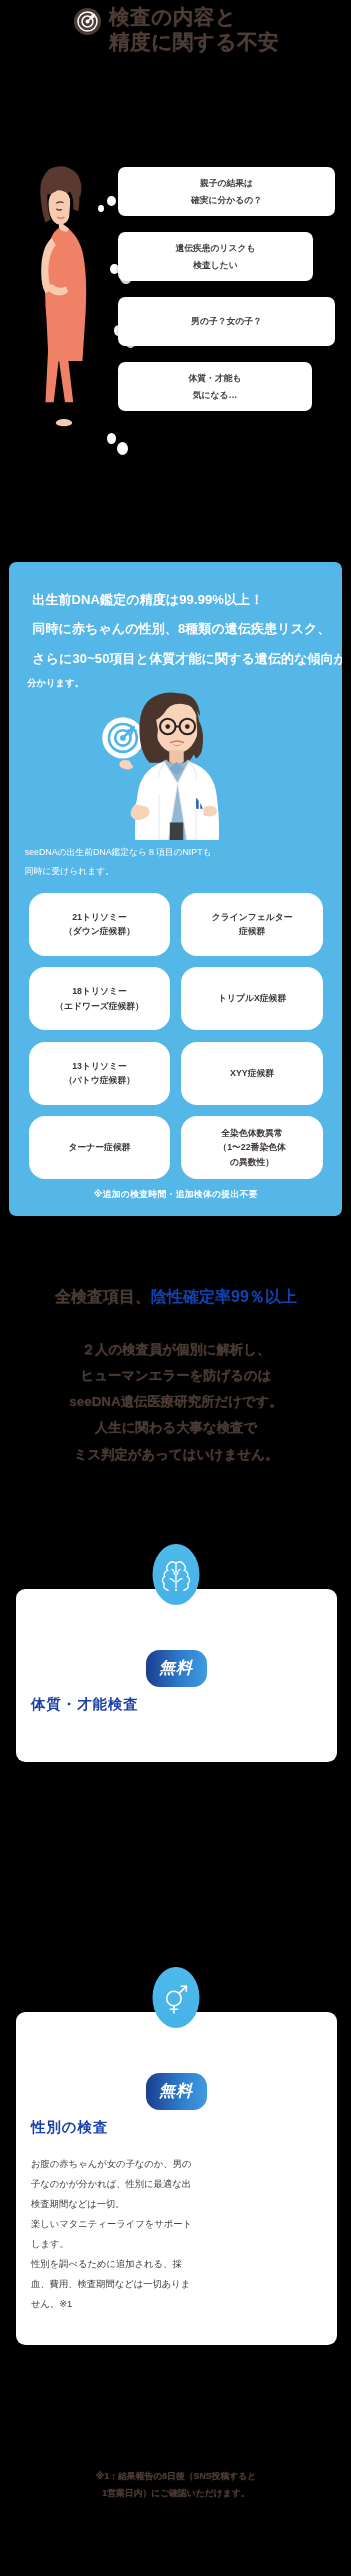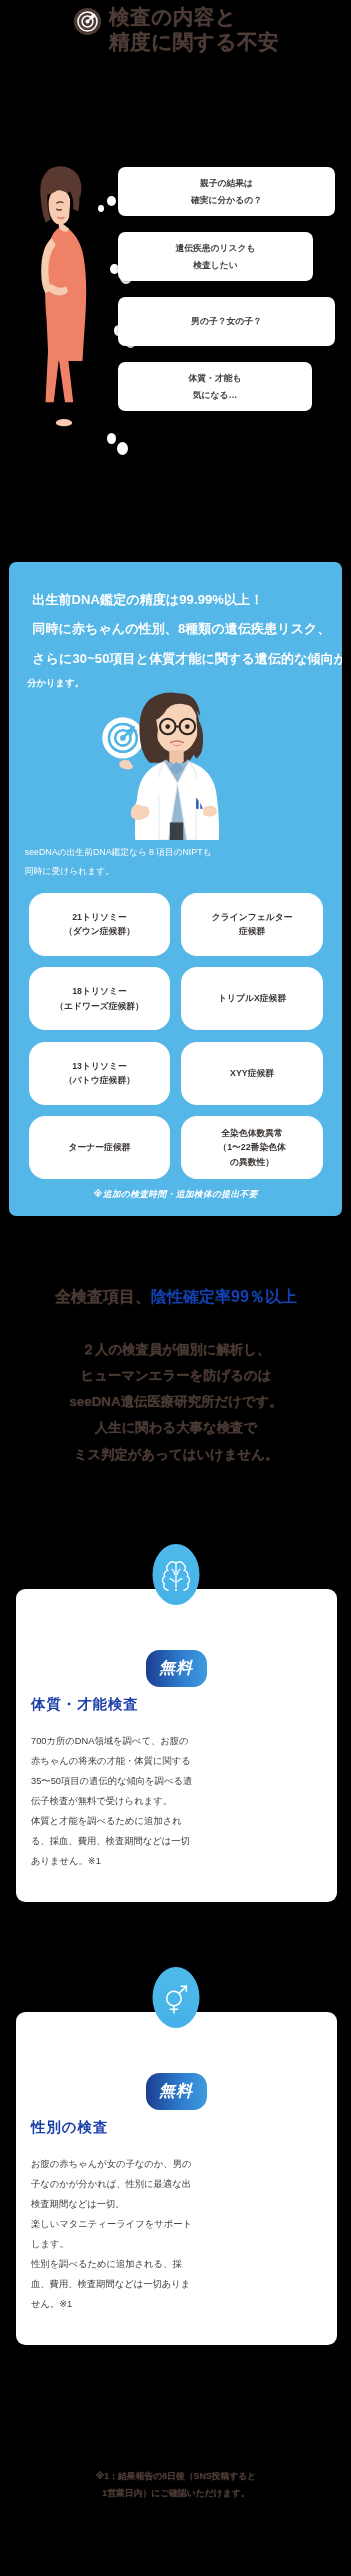--- a/index.html
+++ b/index.html
@@ -68,21 +68,21 @@
   }
   .cond-cell{
     background:#fff; border-radius:16px; min-height:63px;
     display:flex; flex-direction:column; align-items:center; justify-content:center;
     color:#3b3633; font-weight:bold; font-size:8.8px; line-height:1.65; text-align:center;
     padding:4.1px 3.1px;
   }
   .cond-cell span{ display:block; }
   .blue-note{
     text-align:center; color:#ffffff; font-weight:bold; font-size:8.8px;
-    padding-top:10.3px; letter-spacing:0.3px;font-style:italic;
+    padding-top:10.3px; letter-spacing:0.3px;
   }
 
   
   .dark-block{ position:absolute; left:0; top:1236px; width:352px; }
   .dark-head{
     text-align:center; font-size:16px; font-weight:bold; line-height:1.5;
     color:#4a3a34; text-shadow:0 0 1px #3c2e29; padding-top:49px;
   }
   .dark-head .accent{ color:#1342b4; text-shadow:none; }
   .dark-body{
@@ -317,29 +317,20 @@
         <path d="M28 10 q-8 -6 -14 1 q-7 7 -2 13 q-9 3 -6 12 q-8 6 -1 14 q-3 10 7 12 q3 8 12 5 q4 -1 4 -6" fill="none" stroke="#fff" stroke-width="2.6" stroke-linecap="round"></path>
         <path d="M28 10 q8 -6 14 1 q7 7 2 13 q9 3 6 12 q8 6 1 14 q3 10 -7 12 q-3 8 -12 5 q-4 -1 -4 -6" fill="none" stroke="#fff" stroke-width="2.6" stroke-linecap="round"></path>
         <path d="M20 22 q5 3 5 10" fill="none" stroke="#fff" stroke-width="2.2" stroke-linecap="round"></path>
         <path d="M36 22 q-5 3 -5 10" fill="none" stroke="#fff" stroke-width="2.2" stroke-linecap="round"></path>
         <path d="M16 40 q6 1 9 6" fill="none" stroke="#fff" stroke-width="2.2" stroke-linecap="round"></path>
         <path d="M40 40 q-6 1 -9 6" fill="none" stroke="#fff" stroke-width="2.2" stroke-linecap="round"></path>
       </svg>
     </div>
     <div class="free-pill">無料</div>
     <div class="card-title">体質・才能検査</div>
-    <div class="card-body">
-      <p>700カ所のDNA領域を調べて、お腹の</p>
-      <p>赤ちゃんの将来の才能・体質に関する</p>
-      <p>35〜50項目の遺伝的な傾向を調べる遺</p>
-      <p>伝子検査が無料で受けられます。</p>
-      <p>体質と才能を調べるために追加され</p>
-      <p>る、採血、費用、検査期間などは一切</p>
-      <p>ありません。※1</p>
-    </div>
   </div>
 </section>
 
 <section class="card-wrap" id="card2">
   <div class="card">
     <div class="card-badge-icon">
       <svg width="29" height="34" viewBox="0 0 56 66">
         <circle cx="24" cy="34" r="14" fill="none" stroke="#fff" stroke-width="3"></circle>
         <path d="M34 24 L48 10" stroke="#fff" stroke-width="3" stroke-linecap="round"></path>
         <path d="M38 10 h10 v10" fill="none" stroke="#fff" stroke-width="3" stroke-linecap="round" stroke-linejoin="round"></path>

